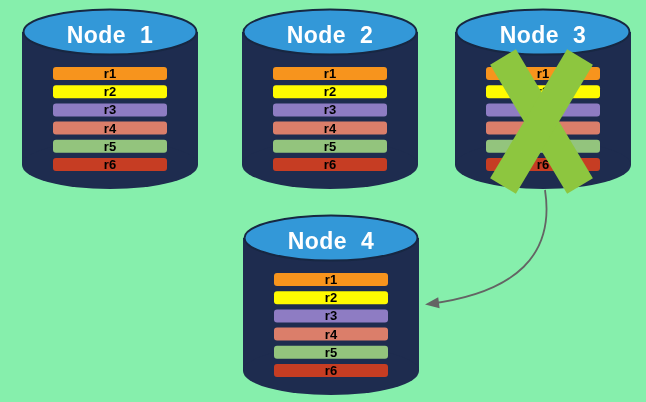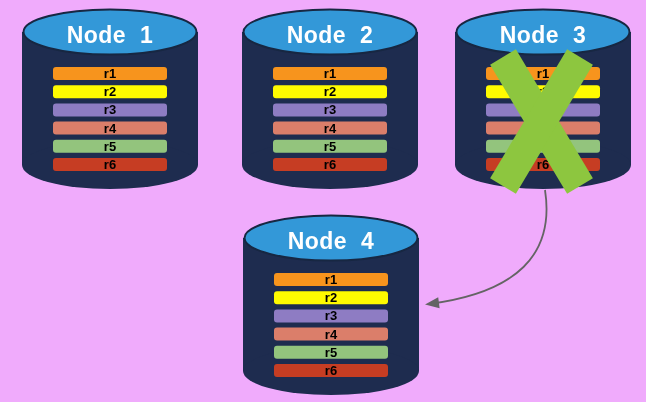--- a/index.html
+++ b/index.html
@@ -1,20 +1,20 @@
 <!DOCTYPE html>
 <html><head>
 <meta charset="utf-8">
 <style>
   html, body { margin: 0; padding: 0; background: #ffffff; }
   .canvas {
     position: relative;
     width: 646px;
     height: 402px;
-    background: #f0abfc;
+    background: #86efac;
     overflow: hidden;
     font-family: "Liberation Sans", sans-serif;
   }
   svg { display: block; }
   .node-label {
     font-family: "Liberation Sans", sans-serif;
     font-weight: bold;
     font-size: 23px;
     fill: #ffffff;
     word-spacing: 7px;

